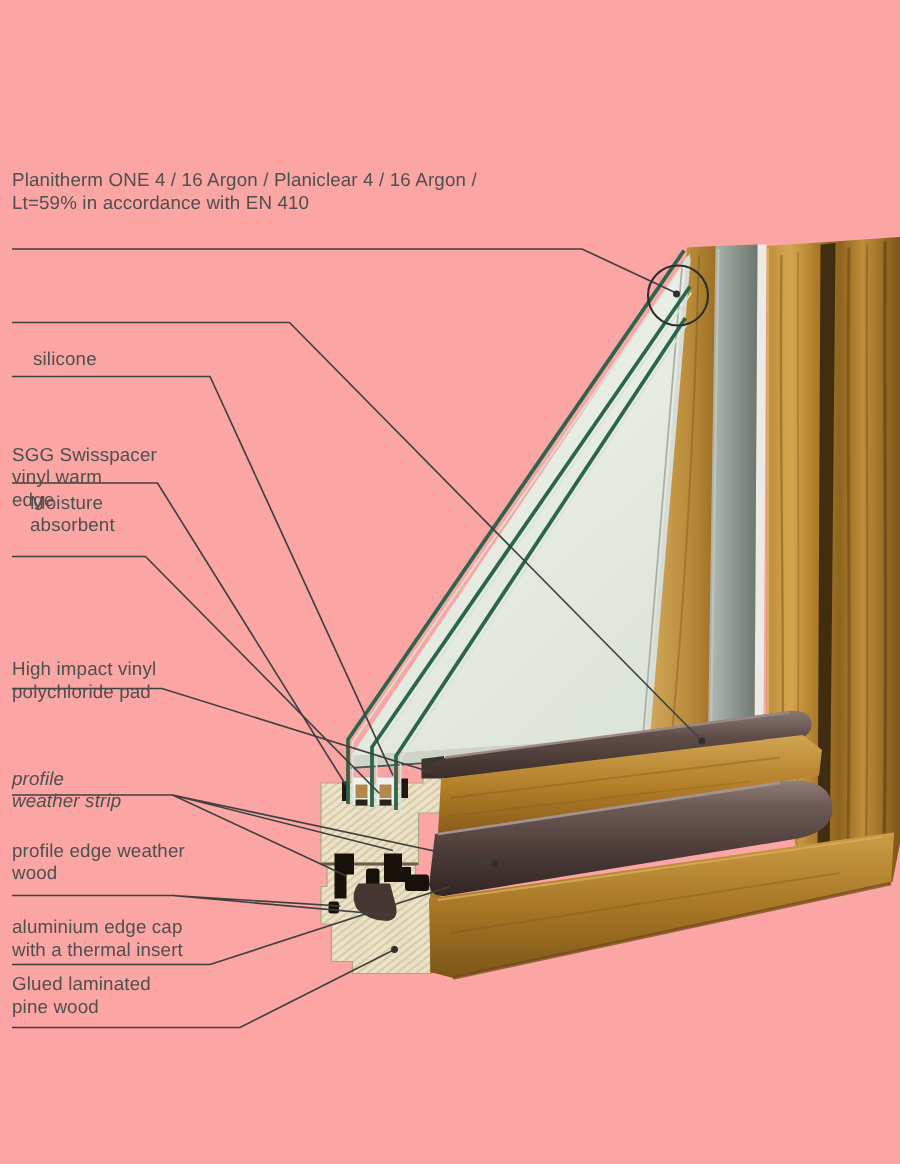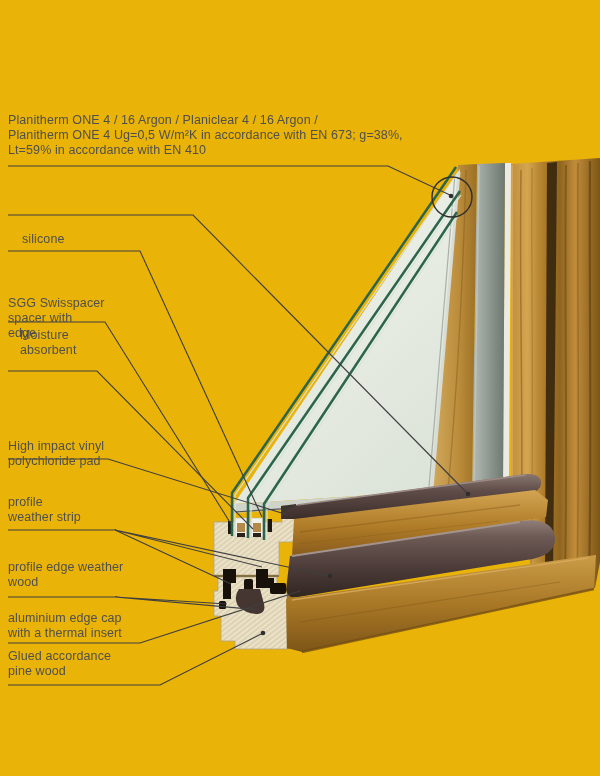--- a/index.html
+++ b/index.html
@@ -1,28 +1,28 @@
 <!DOCTYPE html>
 <html><head>
 <meta charset="utf-8">
 <style>
   html,body{margin:0;padding:0;background:#ffffff;}
-  .stage{position:relative;width:600px;height:776px;background:#eab308;overflow:hidden;
+  .stage{position:relative;width:600px;height:776px;background:#fca5a5;overflow:hidden;
          font-family:"Liberation Sans","DejaVu Sans",sans-serif;}
   .stage svg{position:absolute;left:0;top:0;}
   .lbl{position:absolute;left:8px;color:#4f4f4f;font-size:12.5px;line-height:15px;
        letter-spacing:.1px;}
   .lbl span{display:block;white-space:nowrap;}
   #note{top:113px;max-width:420px;}
   #lbl-drip-cap-top{top:196px;}
   #lbl-silicone{top:232px;margin-left:14px;}
   #lbl-swisspacer{top:264px;margin-top:32px;}
   #lbl-moisture{top:328px;margin-left:12px;}
   #lbl-pad{top:415px;margin-top:24px;}
-  #lbl-weatherstrip{top:495px;}
+  #lbl-weatherstrip{top:512px;font-style:italic;}
   #lbl-edge-weatherstrip{top:560px;}
   #lbl-drip-cap-bottom{top:611px;}
   #lbl-pine{top:649px;}
 </style>
 </head>
 <body>
 
 <div class="stage">
 
 <svg width="600" height="776" viewBox="0 0 600 776" xmlns="http://www.w3.org/2000/svg">
@@ -197,32 +197,31 @@
     <circle cx="451" cy="196" r="2.3"></circle>
     <circle cx="468" cy="494" r="2.3"></circle>
     <circle cx="330" cy="576" r="2.3"></circle>
     <circle cx="263" cy="633" r="2.3"></circle>
   </g>
   <circle cx="452" cy="197" r="20" fill="none" stroke="#2e2e2e" stroke-width="1.4"></circle>
 </svg>
 
   <div id="note" class="lbl">
     <span>Planitherm ONE 4 / 16 Argon / Planiclear 4 / 16 Argon /</span>
-    <span>Planitherm ONE 4 Ug=0,5 W/m²K in accordance with EN 673; g=38%,</span>
     <span>Lt=59% in accordance with EN 410</span>
   </div>
 
 
   <div id="lbl-silicone" class="lbl">
     <span>silicone</span>
   </div>
 
   <div id="lbl-swisspacer" class="lbl">
     <span>SGG Swisspacer</span>
-    <span>spacer with</span>
+    <span>vinyl warm</span>
     <span>edge</span>
   </div>
 
   <div id="lbl-moisture" class="lbl">
     <span>Moisture</span>
     <span>absorbent</span>
   </div>
 
   <div id="lbl-pad" class="lbl">
     <span>High impact vinyl</span>
@@ -238,17 +237,17 @@
     <span>profile edge weather</span>
     <span>wood</span>
   </div>
 
   <div id="lbl-drip-cap-bottom" class="lbl">
     <span>aluminium edge cap</span>
     <span>with a thermal insert</span>
   </div>
 
   <div id="lbl-pine" class="lbl">
-    <span>Glued accordance</span>
+    <span>Glued laminated</span>
     <span>pine wood</span>
   </div>
 
 </div>
 
 </body></html>

